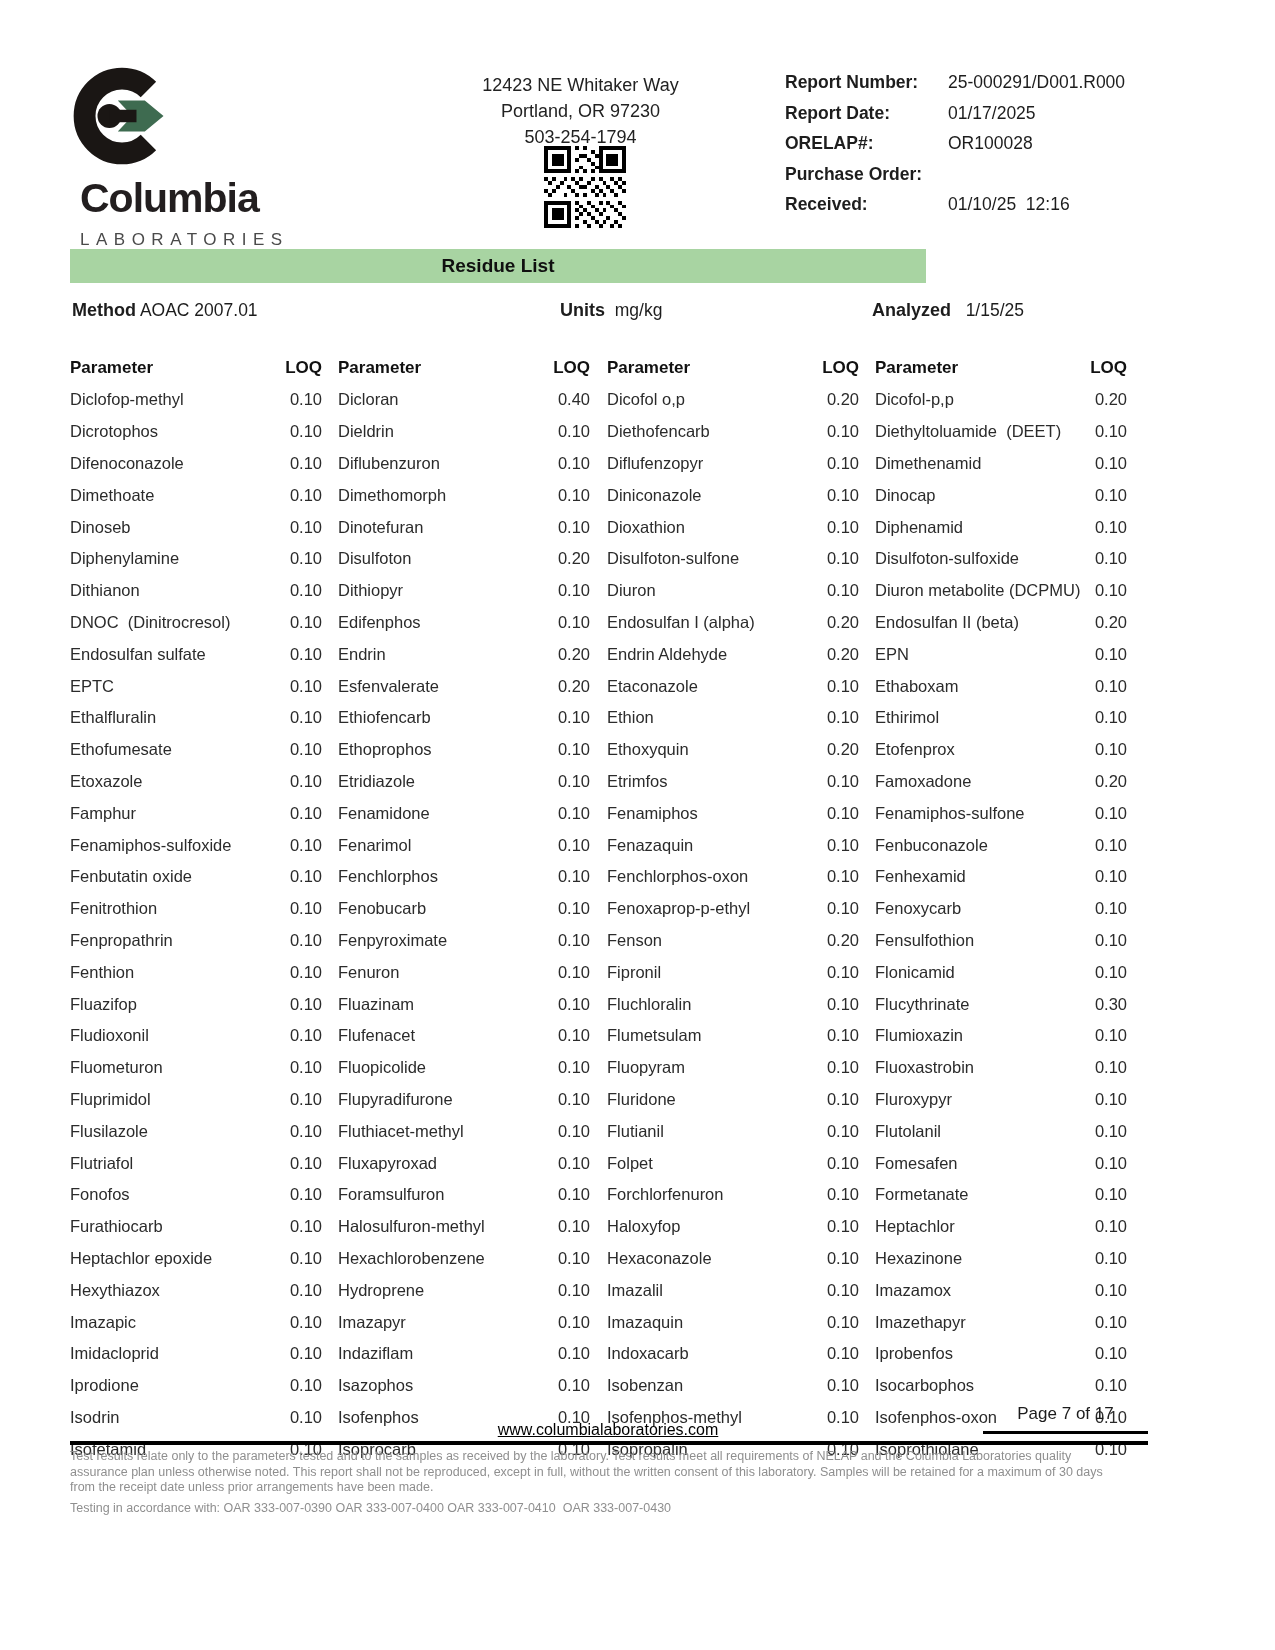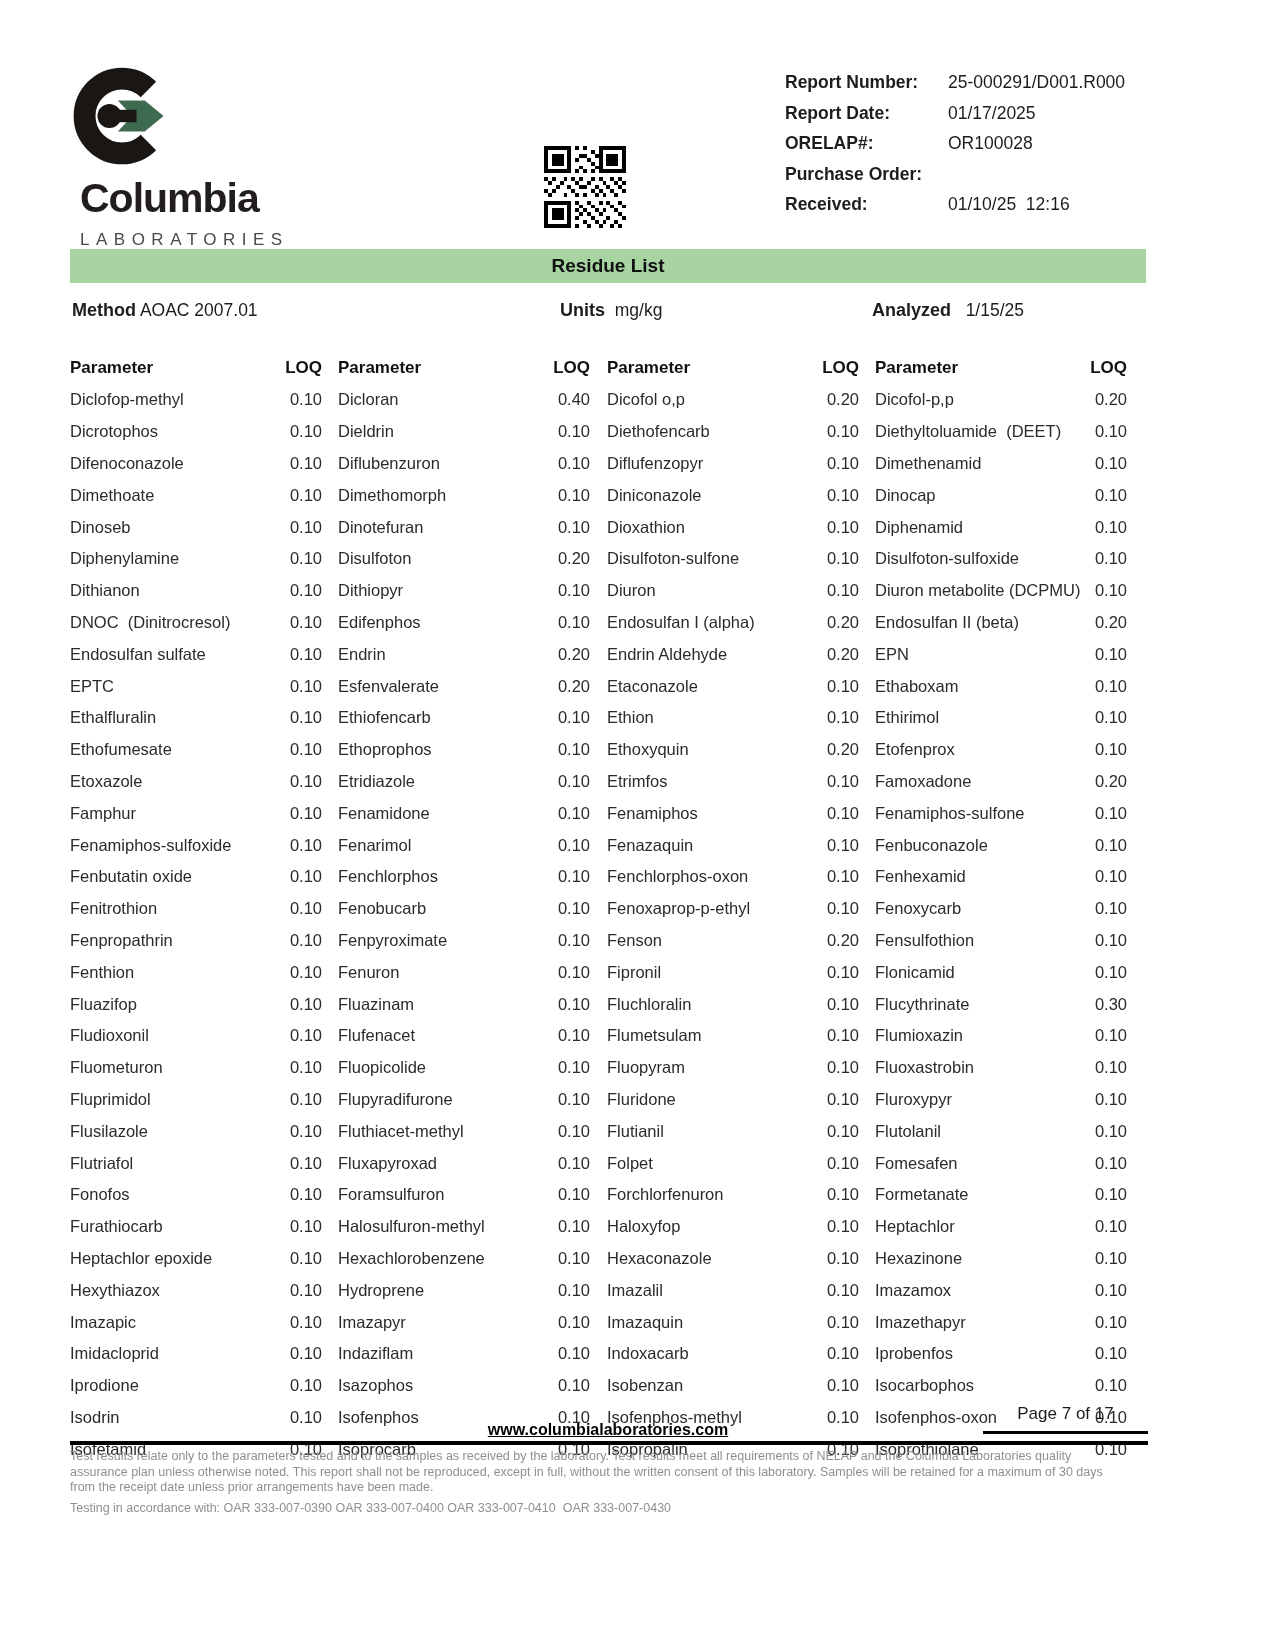--- a/index.html
+++ b/index.html
@@ -18,21 +18,21 @@
   .addr{position:absolute;left:438px;top:72px;width:285px;text-align:center;
         font-size:18px;line-height:26px;color:#222;}
   .qr{position:absolute;left:544px;top:146px;width:82px;height:82px;}
 
   .rinfo{position:absolute;left:785px;top:72px;font-size:17.5px;}
   .rinfo .rrow{display:flex;height:30.5px;align-items:flex-start;}
   .rinfo .rlabel{width:163px;font-weight:bold;white-space:pre;}
   .rinfo .rvalue{white-space:pre;text-align:center;}
 
   
-  .banner{position:absolute;left:70px;top:249px;width:1076px;height:34px;background:#a8d4a2;
+  .banner{position:absolute;left:70px;top:249px;width:856px;height:34px;background:#a8d4a2;
           text-align:center;line-height:34px;font-weight:bold;font-size:19px;color:#101010;}
 
   
   .meta-item{position:absolute;top:300px;font-size:17.5px;white-space:pre;}
   .meta-item b{font-size:18px;}
   .m-method{left:72px;}
   .m-units{left:560px;}
   .m-analyzed{left:872px;}
 
   
@@ -42,21 +42,21 @@
          font-weight:bold;font-size:17px;color:#111;}
   .trow{display:flex;justify-content:space-between;align-items:center;height:31.8px;
         font-size:16.5px;color:#2b2b2b;}
   .pname{white-space:pre;}
   .ploq{white-space:pre;}
 
   
   .pagenum{position:absolute;left:983px;top:1404px;width:165px;text-align:center;
            font-size:17px;color:#1c1c1c;padding-bottom:7px;border-bottom:3px solid #000;}
   .website{position:absolute;left:70px;top:1421px;width:1076px;text-align:center;
-           font-weight:bold;font-size:16px;text-decoration:underline;color:#000;}
+           font-weight:normal;font-size:16px;text-decoration:underline;color:#000;}
   .rule{position:absolute;left:70px;top:1441px;width:1078px;height:4px;background:#000;}
   .disclaimer{position:absolute;left:70px;top:1449px;width:1055px;font-size:12.5px;
               line-height:15.5px;color:#8f8f8f;}
   .accordance{position:absolute;left:70px;top:1501px;width:1055px;font-size:12.5px;color:#8f8f8f;white-space:pre;}
 </style>
 </head>
 <body>
 
 <div class="page">
 
@@ -74,20 +74,25 @@
         <svg class="tentamus-ic" viewBox="0 0 20 20">
           <circle cx="10" cy="9" r="8.5" fill="#2f6b4f"></circle>
           <path fill="#ffffff" d="M3.5 11.5 C8 11 12 9.5 17.5 4.5 C15 12 8.5 13.5 3.5 11.5 Z"></path>
           <rect x="7" y="17.3" width="6" height="2.2" fill="#2f6b4f"></rect>
         </svg>
         <span>A Tentamus Company</span>
       </div>
     </div>
   </div>
 
+  <div class="addr">
+    <div>12423 NE Whitaker Way</div>
+    <div>Portland, OR 97230</div>
+    <div>503-254-1794</div>
+  </div>
 
   <svg class="qr" viewBox="0 0 21 21" shape-rendering="crispEdges">
     <rect width="21" height="21" fill="#fff"></rect>
     <path fill="#000" d="M0 0h7v7H0z M14 0h7v7h-7z M0 14h7v7H0z"></path>
     <path fill="#fff" d="M1 1h5v5H1z M15 1h5v5h-5z M1 15h5v5H1z"></path>
     <path fill="#000" d="M2 2h3v3H2z M16 2h3v3h-3z M2 16h3v3H2z"></path>
     <path fill="#000" d="M8 0h1v1H8z M10 0h1v1h-1z M12 1h1v1h-1z M9 2h2v1H9z M13 2h1v1h-1z M8 3h1v1H8z M11 3h1v1h-1z M12 4h1v1h-1z M9 5h1v1H9z M13 5h1v1h-1z M8 6h1v1H8z M10 6h1v1h-1z M12 6h1v1h-1z M0 8h1v1H0z M2 8h1v1H2z M5 8h1v1H5z M7 8h1v1H7z M9 8h1v1H9z M12 8h1v1h-1z M14 8h1v1h-1z M17 8h1v1h-1z M19 8h1v1h-1z M1 9h1v1H1z M4 9h1v1H4z M8 9h1v1H8z M11 9h1v1h-1z M15 9h1v1h-1z M18 9h1v1h-1z M20 9h1v1h-1z M3 10h1v1H3z M6 10h1v1H6z M9 10h2v1H9z M13 10h1v1h-1z M16 10h1v1h-1z M19 10h1v1h-1z M0 11h1v1H0z M2 11h1v1H2z M7 11h1v1H7z M12 11h1v1h-1z M14 11h1v1h-1z M17 11h1v1h-1z M20 11h1v1h-1z M1 12h1v1H1z M5 12h1v1H5z M8 12h1v1H8z M10 12h1v1h-1z M13 12h1v1h-1z M15 12h1v1h-1z M18 12h1v1h-1z M8 14h1v1H8z M11 14h1v1h-1z M14 14h1v1h-1z M16 14h1v1h-1z M19 14h1v1h-1z M9 15h1v1H9z M12 15h1v1h-1z M17 15h1v1h-1z M20 15h1v1h-1z M8 16h1v1H8z M10 16h1v1h-1z M13 16h1v1h-1z M15 16h1v1h-1z M18 16h1v1h-1z M9 17h1v1H9z M11 17h1v1h-1z M14 17h1v1h-1z M19 17h1v1h-1z M8 18h1v1H8z M12 18h1v1h-1z M16 18h1v1h-1z M20 18h1v1h-1z M10 19h1v1h-1z M13 19h1v1h-1z M15 19h1v1h-1z M18 19h1v1h-1z M8 20h1v1H8z M11 20h1v1h-1z M14 20h1v1h-1z M17 20h1v1h-1z M19 20h1v1h-1z"></path>
   </svg>
 
   <div class="rinfo">

